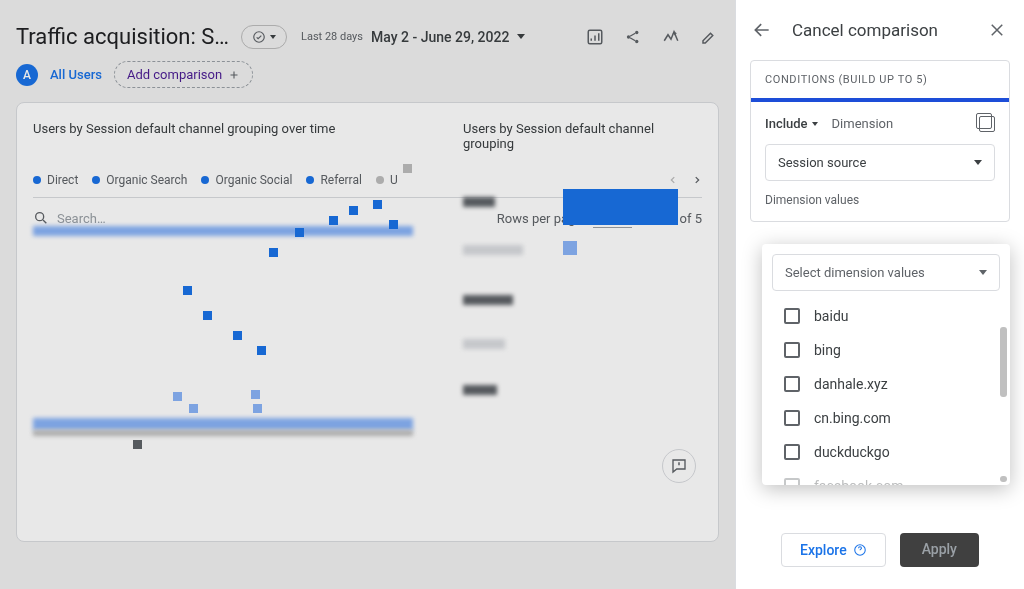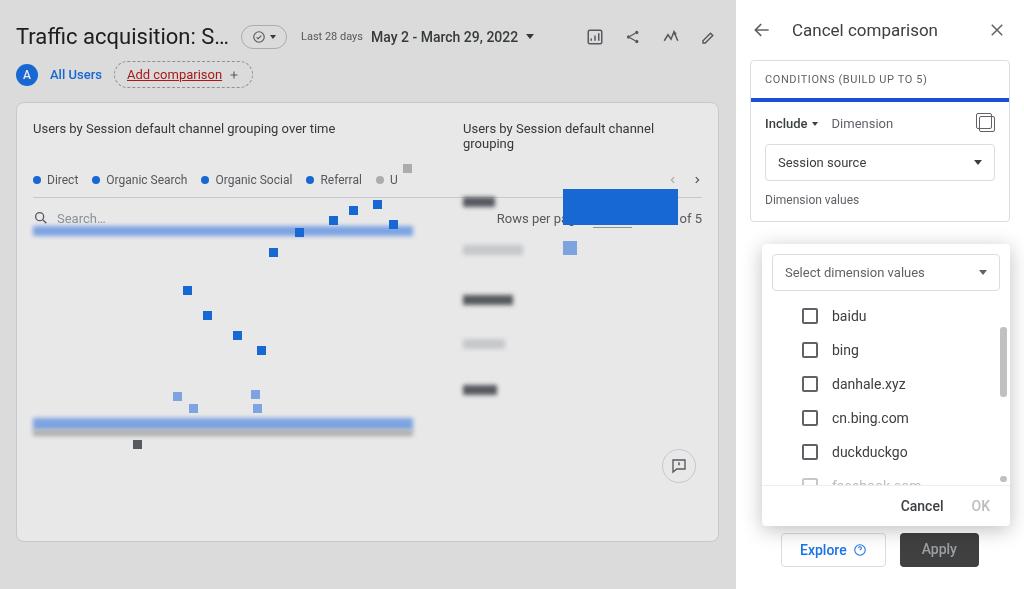--- a/index.html
+++ b/index.html
@@ -16,21 +16,21 @@
   .date-range { display: flex; align-items: center; gap: 8px; margin-left: 4px; }
   .date-label { font-size: 11px; color: #5f6368; }
   .date-val { font-size: 14px; color: #3c4043; font-weight: 500; }
   .icon-row { display: flex; gap: 18px; margin-left: auto; color:#5f6368; }
   .icon-btn { width: 20px; height: 20px; display:inline-flex; align-items:center; justify-content:center; cursor:pointer; }
 
   
   .segment-row { display: flex; align-items: center; gap: 12px; padding: 0 16px 14px 16px; }
   .seg-badge { width: 22px; height: 22px; border-radius: 50%; background: #1a73e8; color: #fff; font-size: 12px; font-weight:500; display:inline-flex; align-items:center; justify-content:center; }
   .seg-label { color: #1a73e8; font-size: 13px; font-weight:500; }
-  .dashed-pill { border: 1px dashed #9aa0a6; border-radius: 16px; padding: 5px 12px; display:inline-flex; align-items:center; gap:6px; font-size:13px; color:#b91c1c; cursor:pointer;text-decoration:underline; }
+  .dashed-pill { border: 1px dashed #9aa0a6; border-radius: 16px; padding: 5px 12px; display:inline-flex; align-items:center; gap:6px; font-size:13px; color:#4c1d95; cursor:pointer; }
 
   
   .card { margin: 0 16px; border:1px solid #dadce0; border-radius:8px; background:#fff; height:440px; padding:18px 16px 10px 16px; display:flex; flex-direction:column; position:relative; }
   .card-top { display:flex; gap:30px; }
   .chart-block { display:flex; flex-direction:column; }
   .chart-title { font-size:13px; color:#3c4043; margin-bottom:10px; }
   .chart-area { position:relative; flex:1; }
   .chart1 { width: 400px; height: 300px; }
   .chart2 { width: 240px; height: 300px; }
 
@@ -72,21 +72,21 @@
   .copy-ico { margin-left:auto; width:16px; height:16px; border:1.5px solid #5f6368; border-radius:2px; position:relative; cursor:pointer; }
   .copy-ico::after{content:"";position:absolute;left:-4px;top:-4px;width:14px;height:14px;border:1.5px solid #5f6368;border-radius:2px;}
 
   .select-field { border:1px solid #dadce0; border-radius:4px; padding:10px 12px; display:flex; align-items:center; justify-content:space-between; cursor:pointer; font-size:13px; color:#3c4043; }
   .subhead { font-size:12px; color:#5f6368; }
 
   
   .dropdown { position:absolute; right:14px; top:244px; width:248px; background:#fff; border-radius:4px; box-shadow:0 4px 20px rgba(0,0,0,0.25); z-index:20; display:flex; flex-direction:column; }
   .dd-select { border:1px solid #dadce0; border-radius:4px; margin:10px 10px 4px 10px; padding:10px 12px; display:flex; align-items:center; justify-content:space-between; font-size:13px; color:#5f6368; cursor:pointer; }
   .dd-list { max-height:190px; overflow:hidden; position:relative; padding:4px 0 0 0; }
-  .dd-item { display:flex; align-items:center; gap:14px; padding:9px 40px; font-size:14px; color:#3c4043; cursor:pointer; }
+  .dd-item { display:flex; align-items:center; gap:14px; padding:9px 22px; font-size:14px; color:#3c4043; cursor:pointer; }
   .checkbox { width:16px; height:16px; border:2px solid #5f6368; border-radius:2px; flex-shrink:0; }
   .dd-scroll { position:absolute; right:3px; top:32px; width:7px; height:70px; background:#c0c0c0; border-radius:3px; }
   .dd-scroll-btm { position:absolute; right:3px; bottom:3px; width:7px; height:6px; background:#c0c0c0; border-radius:3px; }
   .dd-actions { display:flex; justify-content:flex-end; gap:28px; padding:12px 20px; border-top:1px solid #eee; font-size:14px; font-weight:500; }
   .dd-cancel { color:#3c4043; cursor:pointer; }
   .dd-ok { color:#bdbdbd; cursor:default; }
 
   .panel-footer { margin-top:auto; padding:18px 16px 22px 16px; display:flex; gap:14px; justify-content:center; }
   .btn-outline { border:1px solid #dadce0; border-radius:4px; padding:8px 18px; color:#1a73e8; font-weight:500; display:inline-flex; align-items:center; gap:6px; cursor:pointer; font-size:14px; }
   .btn-apply { border-radius:4px; padding:8px 22px; color:#9aa0a6; background:#404040; font-weight:500; font-size:14px; cursor:default; }
@@ -103,21 +103,21 @@
     <div class="page-title">Traffic acquisition: Ses…</div>
     <div class="pill-btn">
       <svg width="14" height="14" viewBox="0 0 24 24">
           <circle cx="12" cy="12" r="9" fill="none" stroke="#5f6368" stroke-width="2"></circle>
           <path d="M8 12.5l2.5 2.5L16 9.5" fill="none" stroke="#5f6368" stroke-width="2"></path>
         </svg>
       <span class="caret caret-sm"></span>
     </div>
     <div class="date-range">
       <span class="date-label">Last 28 days</span>
-      <span class="date-val">May 2 - March 29, 2022</span>
+      <span class="date-val">May 2 - June 29, 2022</span>
       <span class="caret"></span>
     </div>
     <div class="icon-row">
       <span class="icon-btn">
           <svg width="18" height="18" viewBox="0 0 24 24">
             <rect x="3" y="3" width="18" height="18" rx="2" fill="none" stroke="#5f6368" stroke-width="2"></rect>
             <path d="M7 14v3M12 10v7M17 7v10" stroke="#5f6368" stroke-width="2"></path>
           </svg>
         </span>
       <span class="icon-btn">
@@ -326,17 +326,13 @@
         <span class="checkbox"></span>
         <span>duckduckgo</span>
       </div>
     <div class="dd-item" style="opacity:0.35">
         <span class="checkbox"></span>
         <span>facebook.com</span>
       </div>
     <div class="dd-scroll"></div>
     <div class="dd-scroll-btm"></div>
   </div>
-  <div class="dd-actions">
-    <span class="dd-cancel">Cancel</span>
-    <span class="dd-ok">OK</span>
-  </div>
 </div>
 
 </body></html>

